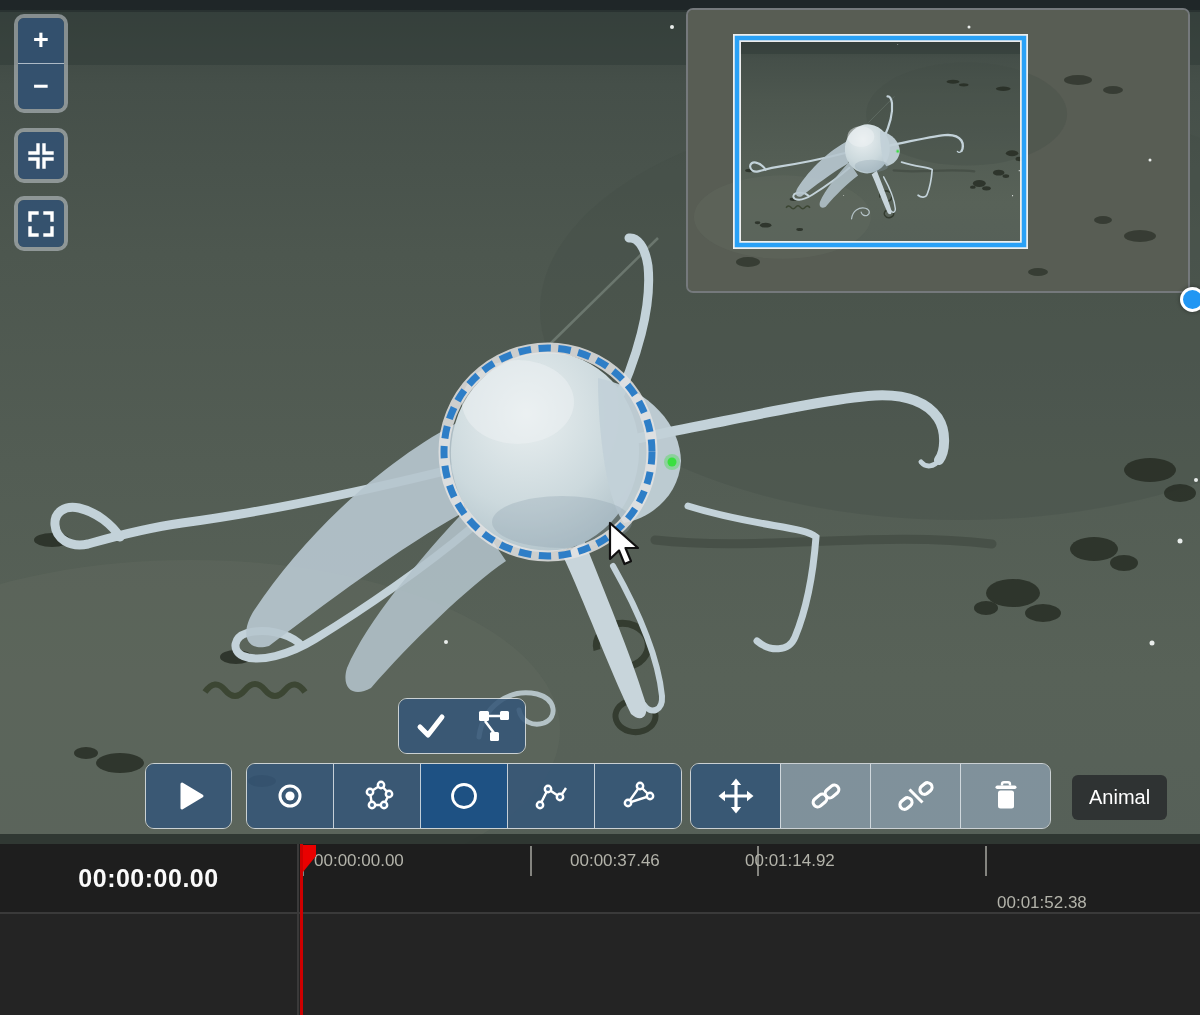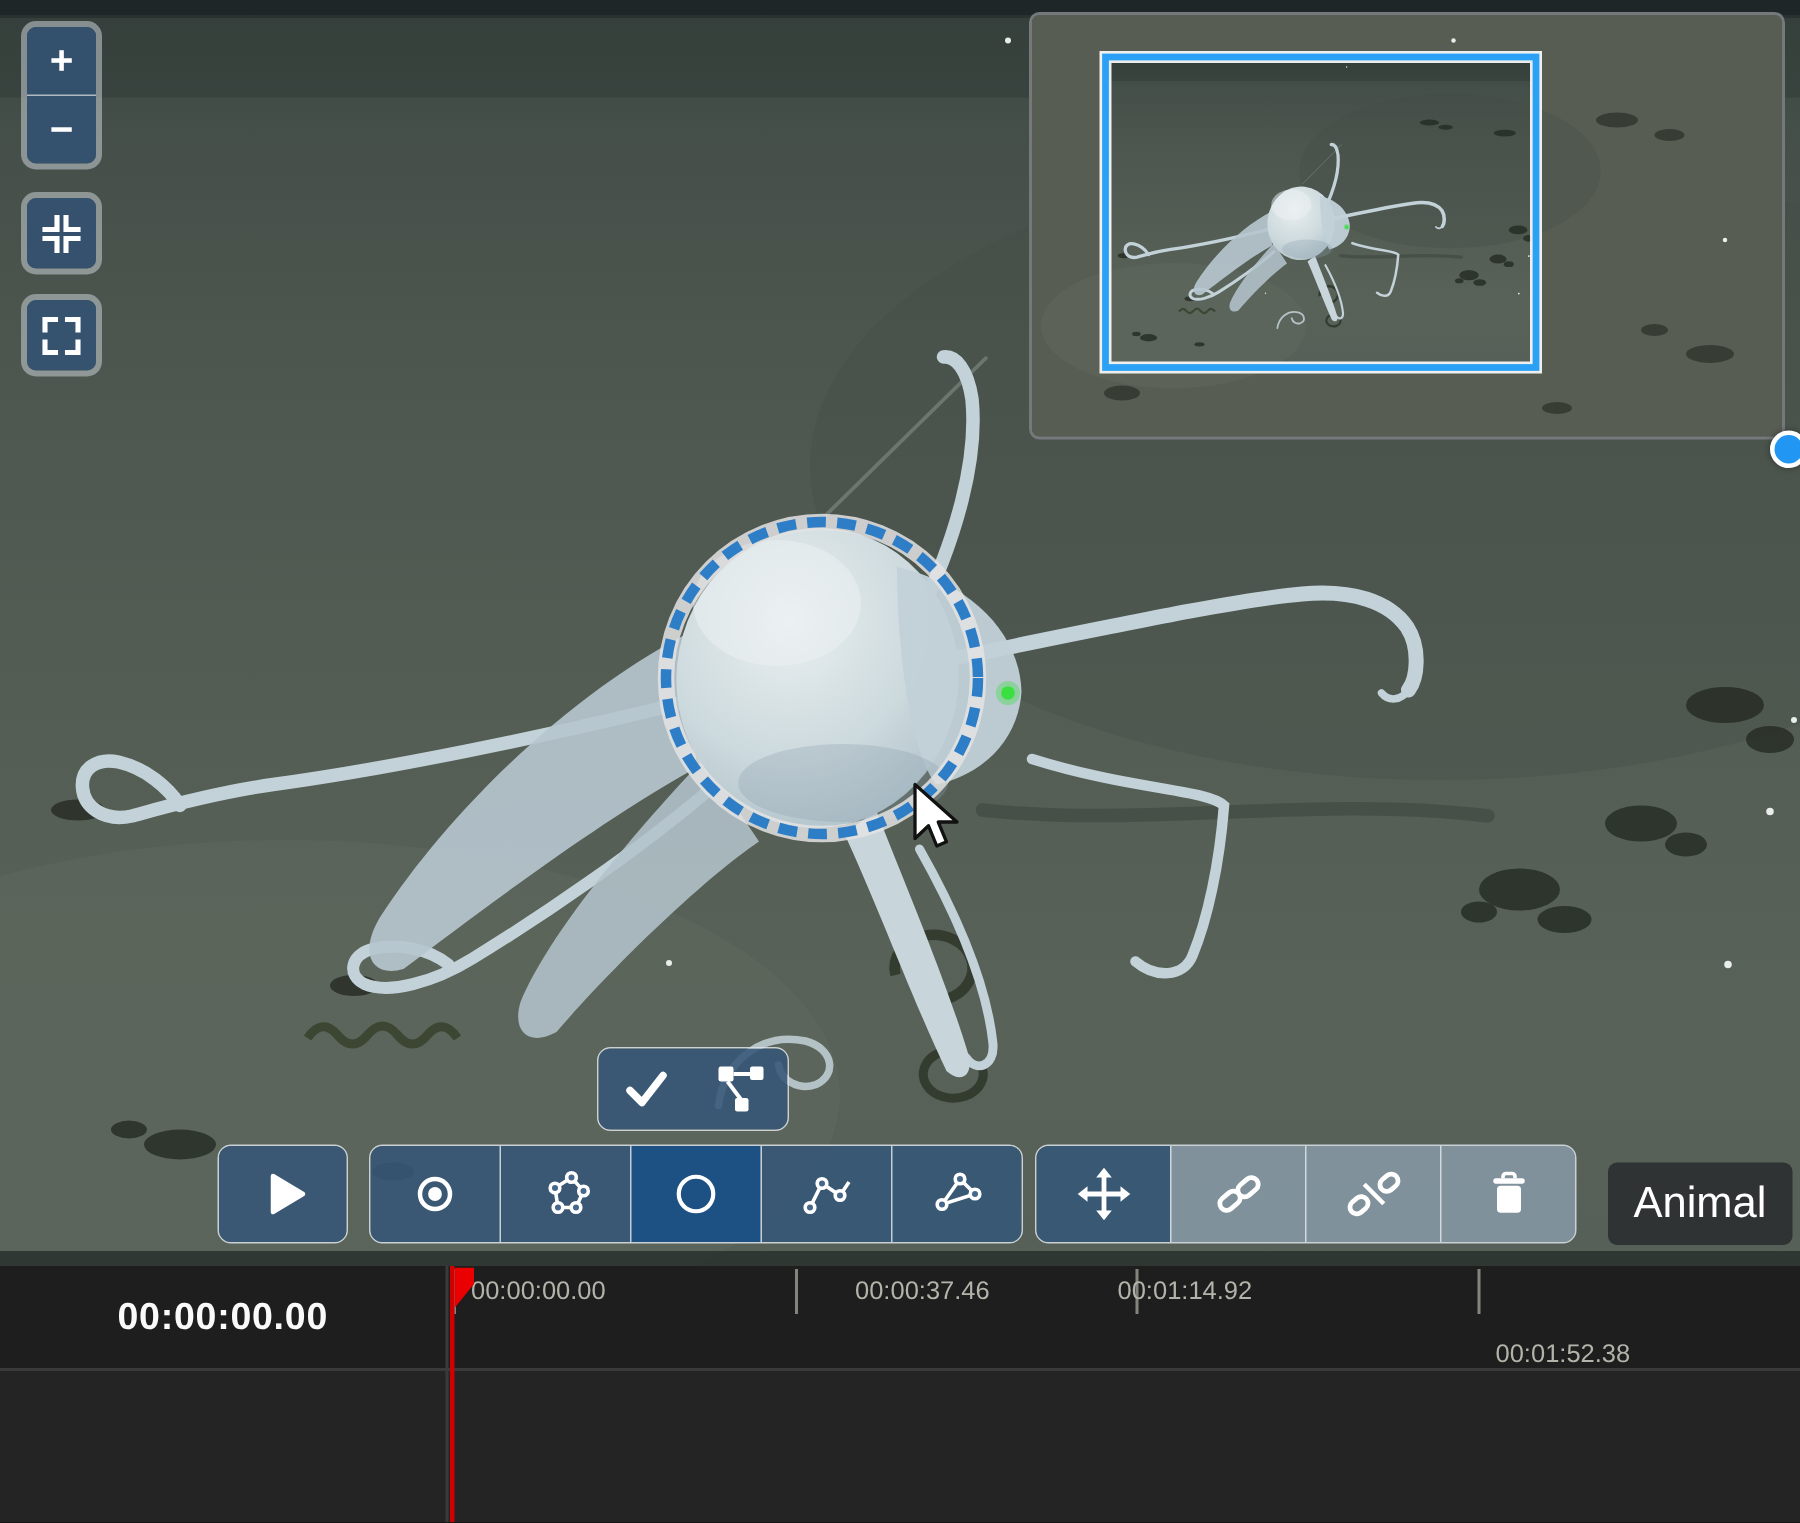--- a/index.html
+++ b/index.html
@@ -19,21 +19,21 @@
   
   .btn{width:86px;height:64px;display:flex;align-items:center;justify-content:center;
        background:rgba(54,86,120,.88);cursor:pointer;}
   .btn svg{display:block;}
   .group{position:absolute;display:flex;border:1.5px solid rgba(222,228,233,.85);border-radius:9px;overflow:hidden;}
   .group .btn + .btn{border-left:1.5px solid rgba(222,228,233,.85);}
   .standalone{position:absolute;border:1.5px solid rgba(222,228,233,.85);border-radius:9px;overflow:hidden;}
   .btn.selected{background:#1e5183;}
   .btn.disabled{background:rgba(163,186,211,.55);}
   .tag{position:absolute;background:rgba(42,44,46,.88);color:#fff;border-radius:6px;
-       font-size:29px;padding:11px 17px;}
+       font-size:20px;padding:11px 17px;}
   
   .popup{position:absolute;display:flex;border:1.5px solid rgba(222,228,233,.85);border-radius:9px;overflow:hidden;}
   .popup .btn{width:63px;height:54px;}
   
   .minimap{position:absolute;left:686px;top:8px;width:500px;height:281px;border:2px solid #75797c;
        border-radius:7px;overflow:hidden;background:#575c53;}
   .mini-handle{position:absolute;left:1180px;top:287px;width:25px;height:25px;border-radius:50%;
        background:#2196f3;border:3px solid #fff;box-sizing:border-box;box-shadow:0 0 4px rgba(0,0,0,.4);}
   
   .timeline{position:absolute;left:0;top:844px;width:1110px;height:171px;background:#1e1e1e;}

